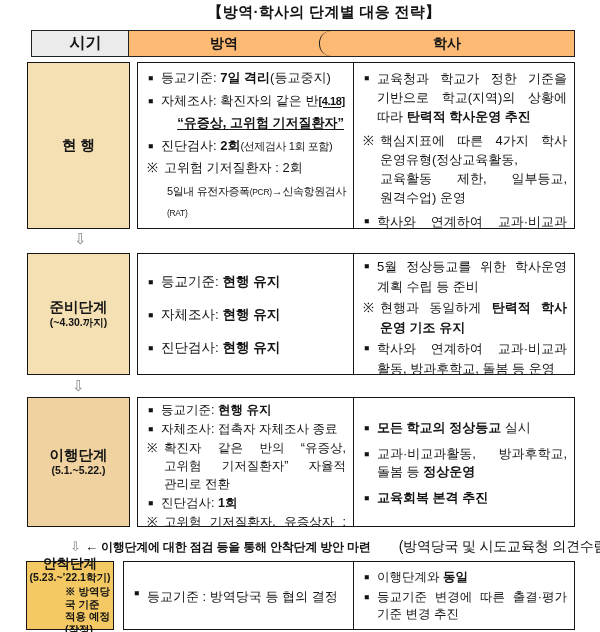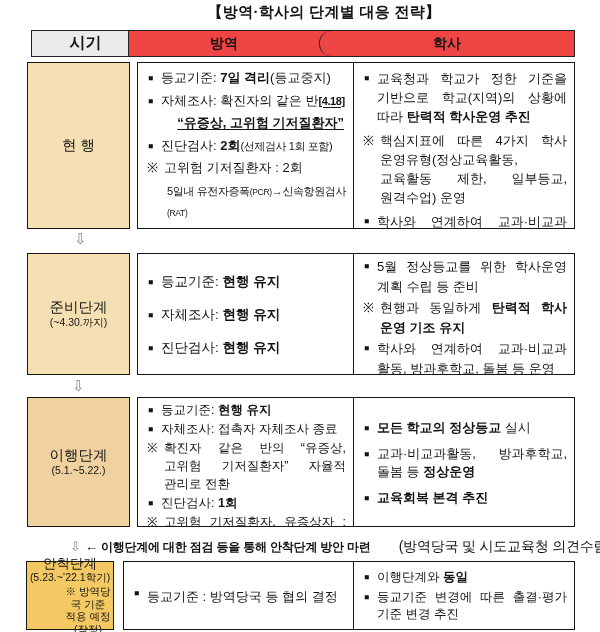--- a/index.html
+++ b/index.html
@@ -8,37 +8,37 @@
 
   .doc-title{position:absolute; top:3px; left:0; width:100%; text-align:center;
              font-size:15px; font-weight:bold; letter-spacing:0.3px;padding-left:24px;}
 
   
   .hdr-period{position:absolute; top:30px; left:31px; width:109px; height:27px;
               background:#EBEBEB; border:1.6px solid #222; box-sizing:border-box;
               display:flex; align-items:center; justify-content:center;
               font-weight:bold; font-size:16px;}
   .hdr-main{position:absolute; top:30px; left:128px; width:447px; height:27px;
-            background:#ef4444; border:1.6px solid #222; box-sizing:border-box; display:flex;}
+            background:#fdba74; border:1.6px solid #222; box-sizing:border-box; display:flex;}
   .hdr-cell{display:flex; align-items:center; justify-content:center;
             font-weight:bold; font-size:14px; box-sizing:border-box; height:100%;}
   .hdr-q{width:190px;}
   .hdr-a{flex:1; border-left:1.6px solid #222;border-radius:12px;}
 
   
   .row{position:absolute; left:0; width:600px;}
   #r0{top:62px;  height:167px;}
   #r1{top:253px; height:122px;}
   #r2{top:397px; height:130px;}
   #r3{top:561px; height:69px;}
 
   .pcell{position:absolute; left:27px; width:103px; top:0; height:100%;
          border:1.6px solid #161616; box-sizing:border-box;
          display:flex; flex-direction:column; justify-content:center; align-items:center;
-         text-align:center; font-weight:normal;}
+         text-align:left; font-weight:bold;}
   #r0 .pcell{background:#F5E0B3;}
   #r1 .pcell{background:#F5E0B3;}
   #r2 .pcell{background:#EFD2A0;}
   #r3 .pcell{background:#F4C963; left:26px; width:88px;}
   .p-label{font-size:14.5px; line-height:17px;}
   #r3 .p-label{font-size:13.5px; line-height:15px;}
   .p-sub{font-size:10.5px; line-height:13px;}
   .p-note{font-size:10.5px; line-height:12.5px; padding:0 2px; margin-top:1px;margin-left:36px;}
 
   .content{position:absolute; left:137px; width:438px; top:0; height:100%;

